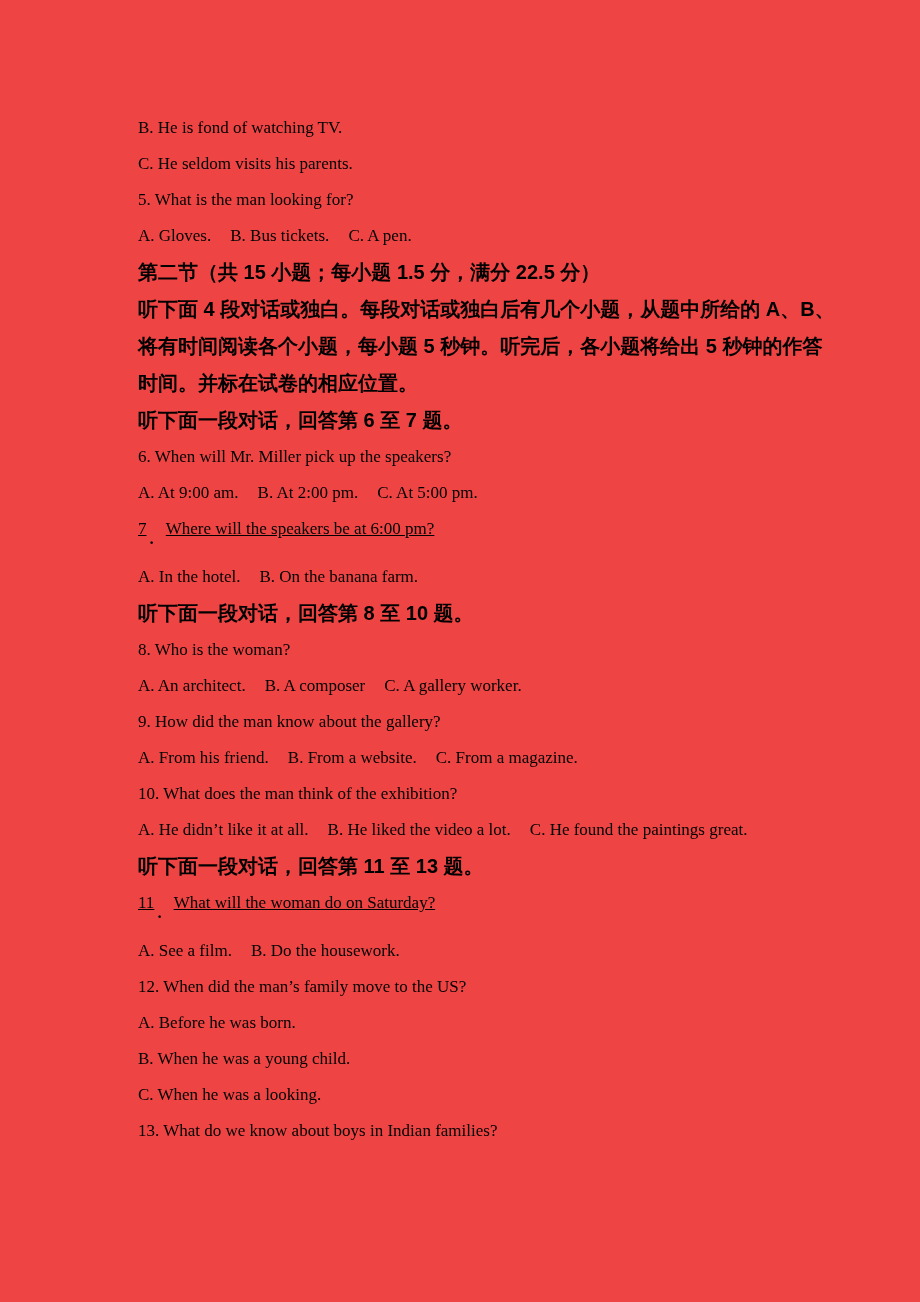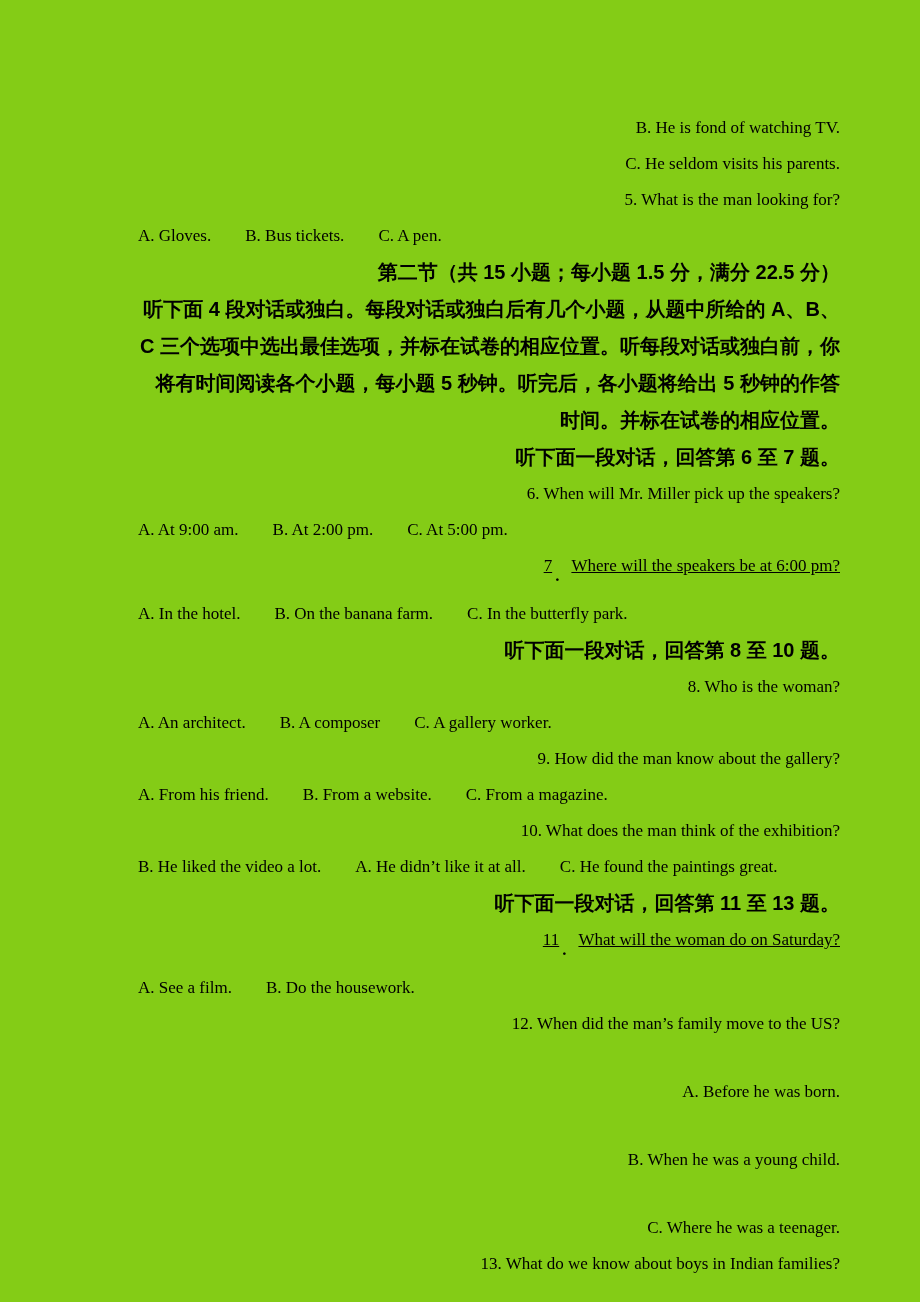--- a/index.html
+++ b/index.html
@@ -1,130 +1,127 @@
 <!DOCTYPE html>
 <html><head>
 <meta charset="utf-8">
 <style>
   html, body { margin: 0; padding: 0; background: #e9e9e9; }
   .page {
     position: relative;
     width: 920px;
     height: 1302px;
     margin: 0 auto;
-    background: #84cc16;
+    background: #ef4444;
     color: #000000;
     box-sizing: border-box;
     padding: 110px 80px 0 138px;
     overflow: hidden;
     font-family: "Liberation Serif", serif;
-    text-align: right;
   }
   .en {
     font-size: 17px;
     line-height: 36px;
     white-space: nowrap;
     font-family: "Liberation Serif", serif;
   }
   .zh {
     font-size: 20px;
     line-height: 37px;
     font-weight: bold;
     white-space: nowrap;
     font-family: Liberation Sans, sans-serif;
   }
   .zh-para { line-height: 37px; }
   .options-row {
     display: flex;
-    gap: 34px;
+    gap: 19px;
   }
   .q-dropped { margin-bottom: 12px; text-decoration: underline; }
   .dropped-dot {
     display: inline-block;
     position: relative;
     top: 10px;
     margin-left: 3px;
     margin-right: 12px;
     font-weight: bold;
   }
-  .stacked-option { display: block; margin-top: 32px; }
+  .stacked-option { display: block; }
 </style>
 </head>
 <body>
 
 <div class="page">
 
   <div class="en">B. He is fond of watching TV.</div>
   <div class="en">C. He seldom visits his parents.</div>
 
   <div class="en">5. What is the man looking for?</div>
   <div class="en options-row">
     <span>A. Gloves.</span>
     <span>B. Bus tickets.</span>
     <span>C. A pen.</span>
   </div>
 
   <div class="zh">第二节（共 15 小题；每小题 1.5 分，满分 22.5 分）</div>
 
   <div class="zh zh-para">听下面 4 段对话或独白。每段对话或独白后有几个小题，从题中所给的 A、B、</div>
-  <div class="zh zh-para">C 三个选项中选出最佳选项，并标在试卷的相应位置。听每段对话或独白前，你</div>
   <div class="zh zh-para">将有时间阅读各个小题，每小题 5 秒钟。听完后，各小题将给出 5 秒钟的作答</div>
   <div class="zh zh-para">时间。并标在试卷的相应位置。</div>
 
   <div class="zh">听下面一段对话，回答第 6 至 7 题。</div>
 
   <div class="en">6. When will Mr. Miller pick up the speakers?</div>
   <div class="en options-row">
     <span>A. At 9:00 am.</span>
     <span>B. At 2:00 pm.</span>
     <span>C. At 5:00 pm.</span>
   </div>
 
   <div class="en q-dropped">
     <span>7</span><span class="dropped-dot">.</span><span>Where will the speakers be at 6:00 pm?</span>
   </div>
   <div class="en options-row">
     <span>A. In the hotel.</span>
     <span>B. On the banana farm.</span>
-    <span>C. In the butterfly park.</span>
   </div>
 
   <div class="zh">听下面一段对话，回答第 8 至 10 题。</div>
 
   <div class="en">8. Who is the woman?</div>
   <div class="en options-row">
     <span>A. An architect.</span>
     <span>B. A composer</span>
     <span>C. A gallery worker.</span>
   </div>
 
   <div class="en">9. How did the man know about the gallery?</div>
   <div class="en options-row">
     <span>A. From his friend.</span>
     <span>B. From a website.</span>
     <span>C. From a magazine.</span>
   </div>
 
   <div class="en">10. What does the man think of the exhibition?</div>
   <div class="en options-row">
+    <span>A. He didn’t like it at all.</span>
     <span>B. He liked the video a lot.</span>
-    <span>A. He didn’t like it at all.</span>
     <span>C. He found the paintings great.</span>
   </div>
 
   <div class="zh">听下面一段对话，回答第 11 至 13 题。</div>
 
   <div class="en q-dropped">
     <span>11</span><span class="dropped-dot">.</span><span>What will the woman do on Saturday?</span>
   </div>
   <div class="en options-row">
     <span>A. See a film.</span>
     <span>B. Do the housework.</span>
   </div>
 
   <div class="en">12. When did the man’s family move to the US?</div>
   <div class="en stacked-option">A. Before he was born.</div>
   <div class="en stacked-option">B. When he was a young child.</div>
-  <div class="en stacked-option">C. Where he was a teenager.</div>
+  <div class="en stacked-option">C. When he was a looking.</div>
 
   <div class="en">13. What do we know about boys in Indian families?</div>
 
 </div>
 
 </body></html>

